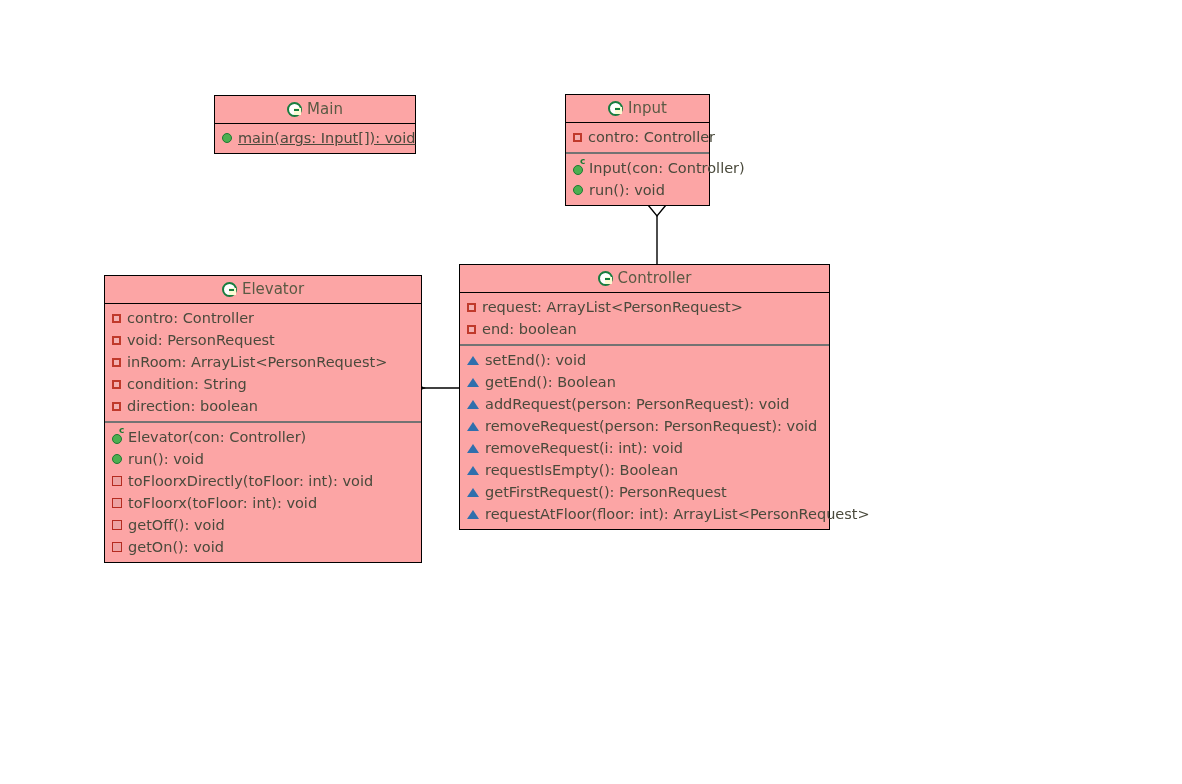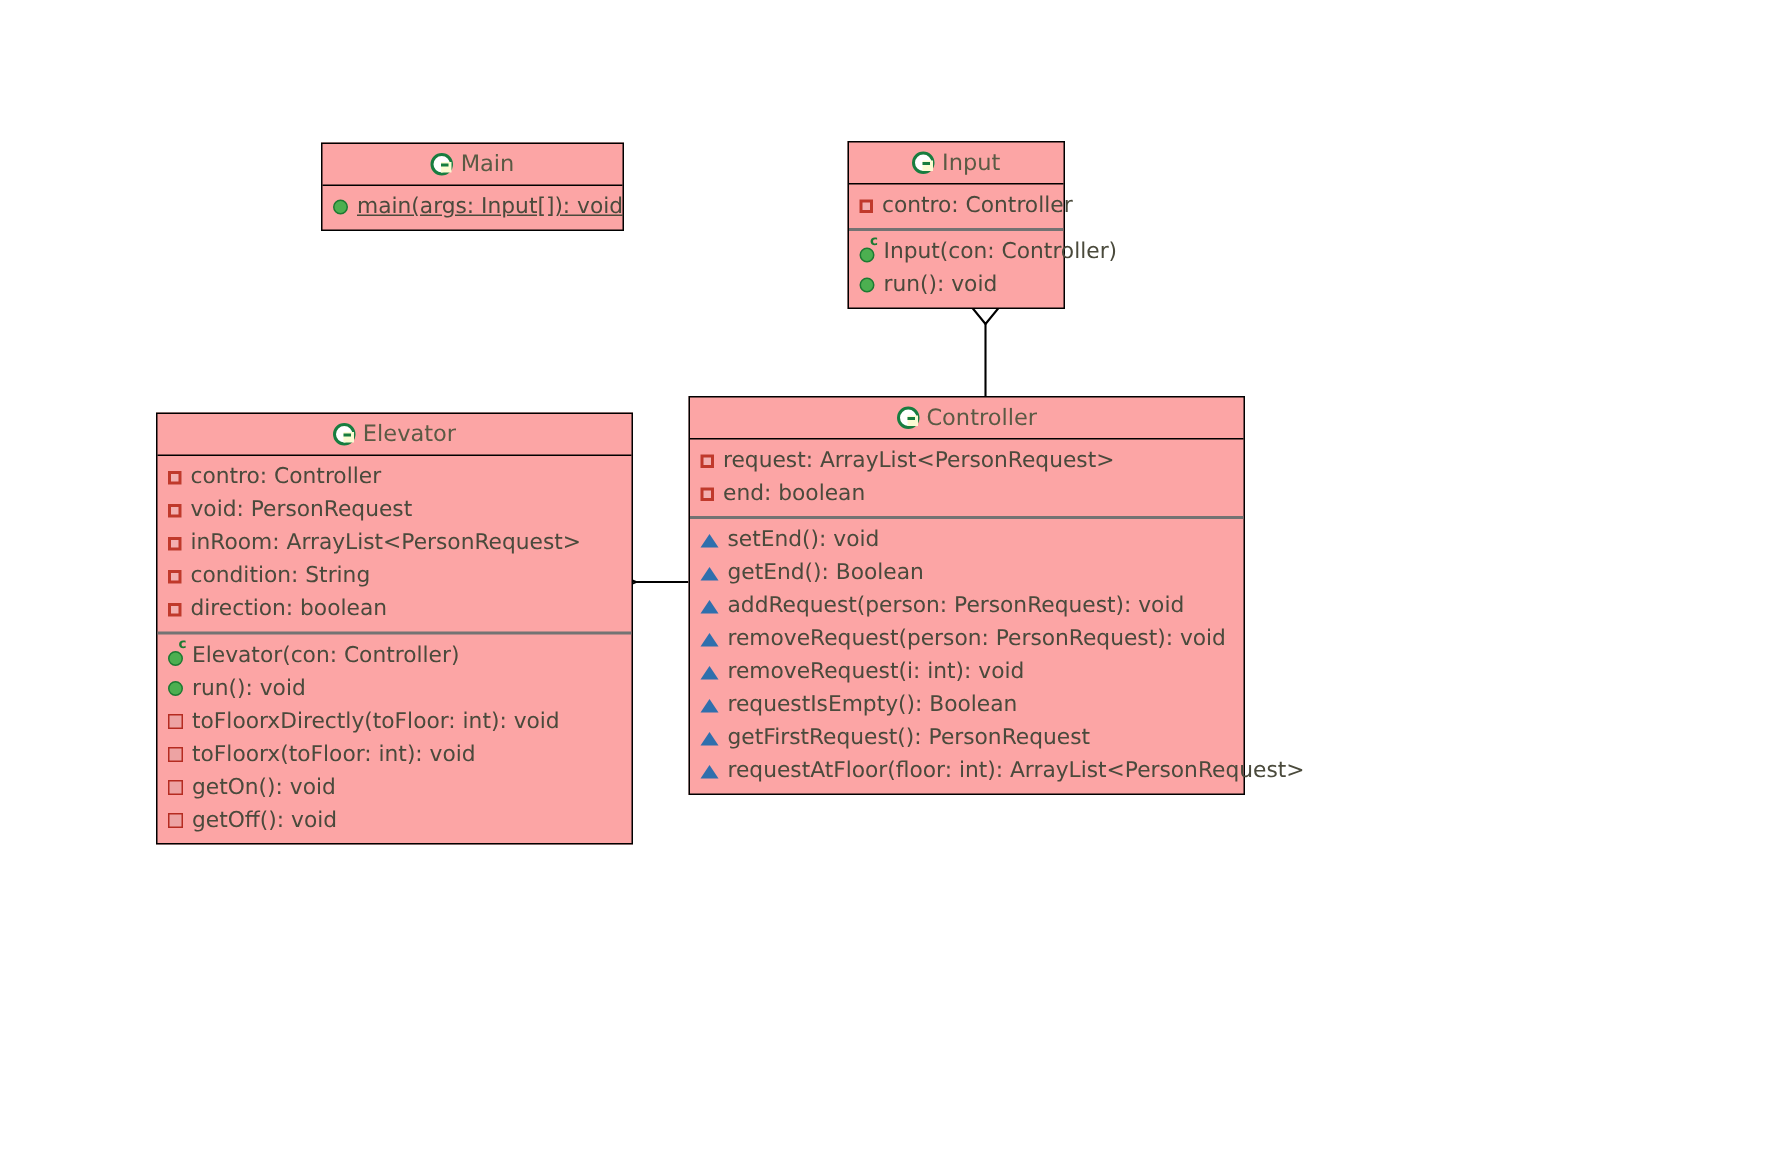--- a/index.html
+++ b/index.html
@@ -238,25 +238,25 @@
     <div class="uml-row">
       <span class="ico ico-method-private"></span>
       <span class="label">toFloorxDirectly(toFloor: int): void</span>
     </div>
     <div class="uml-row">
       <span class="ico ico-method-private"></span>
       <span class="label">toFloorx(toFloor: int): void</span>
     </div>
     <div class="uml-row">
       <span class="ico ico-method-private"></span>
+      <span class="label">getOff(): void</span>
+    </div>
+    <div class="uml-row">
+      <span class="ico ico-method-private"></span>
       <span class="label">getOn(): void</span>
-    </div>
-    <div class="uml-row">
-      <span class="ico ico-method-private"></span>
-      <span class="label">getOff(): void</span>
     </div>
   </div>
 </div>
 
 <div class="uml-class" style="left:459px; top:264px; width:371px;">
   <div class="uml-header">
     <span class="ico ico-class"></span>
     <span>Controller</span>
   </div>
   <div class="uml-compartment">

